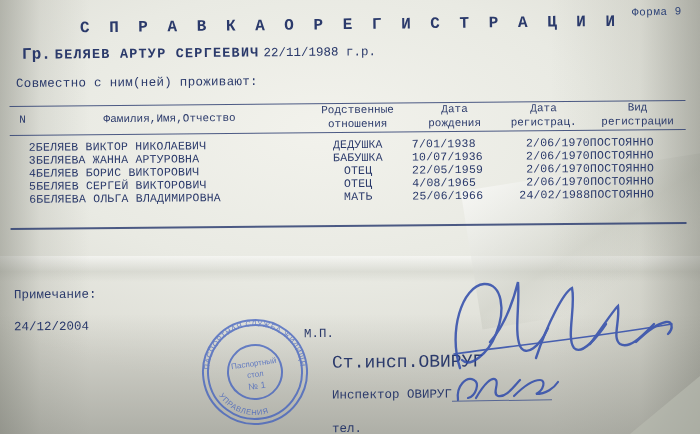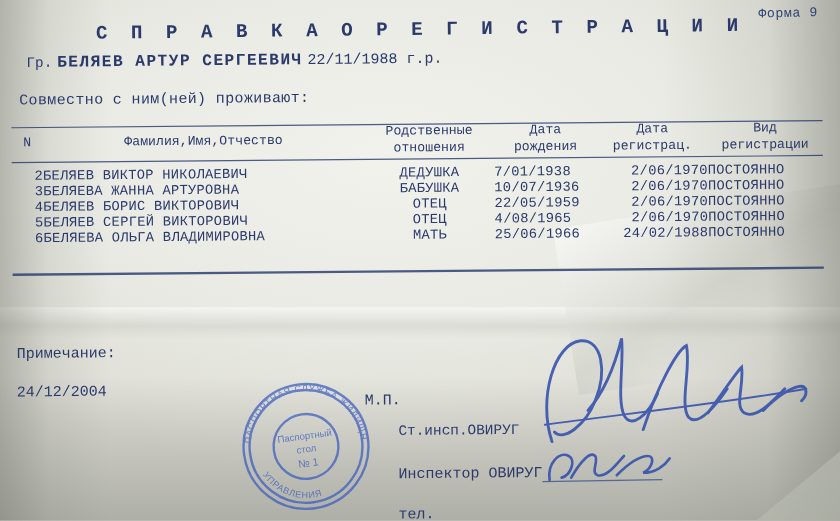--- a/index.html
+++ b/index.html
@@ -85,21 +85,21 @@
     color: #2b3a6b;
     transform: rotate(-0.7deg);
   }
   .line-person {
     position: absolute;
     left: 22px; top: 44px;
     font-size: 12.5px;
     transform: rotate(-0.6deg);
     white-space: nowrap;
   }
-  .line-person .gr { font-size: 12px; }
+  .line-person .gr { font-size: 16px; font-weight: bold; }
   .line-person .fio {
     font-weight: bold;
     font-size: 13.5px;
     letter-spacing: 1.2px;
     margin: 0 4px;
   }
   .line-person .bdate { font-size: 12.5px; }
   .line-together {
     position: absolute;
     left: 16px; top: 76px;
@@ -169,21 +169,21 @@
   .mp {
     position: absolute;
     left: 272px; top: 327px;
     font-size: 12.5px;
     transform: rotate(-0.5deg);
     margin-left: 32px;
   }
   .insp1 {
     position: absolute;
     left: 332px; top: 352px;
-    font-size: 12px;
+    font-size: 18px;
     transform: rotate(-0.5deg);
   }
   .insp2 {
     position: absolute;
     left: 332px; top: 388px;
     font-size: 12.5px;
     transform: rotate(-0.5deg);
   }
   .insp2-name {
     position: absolute;

